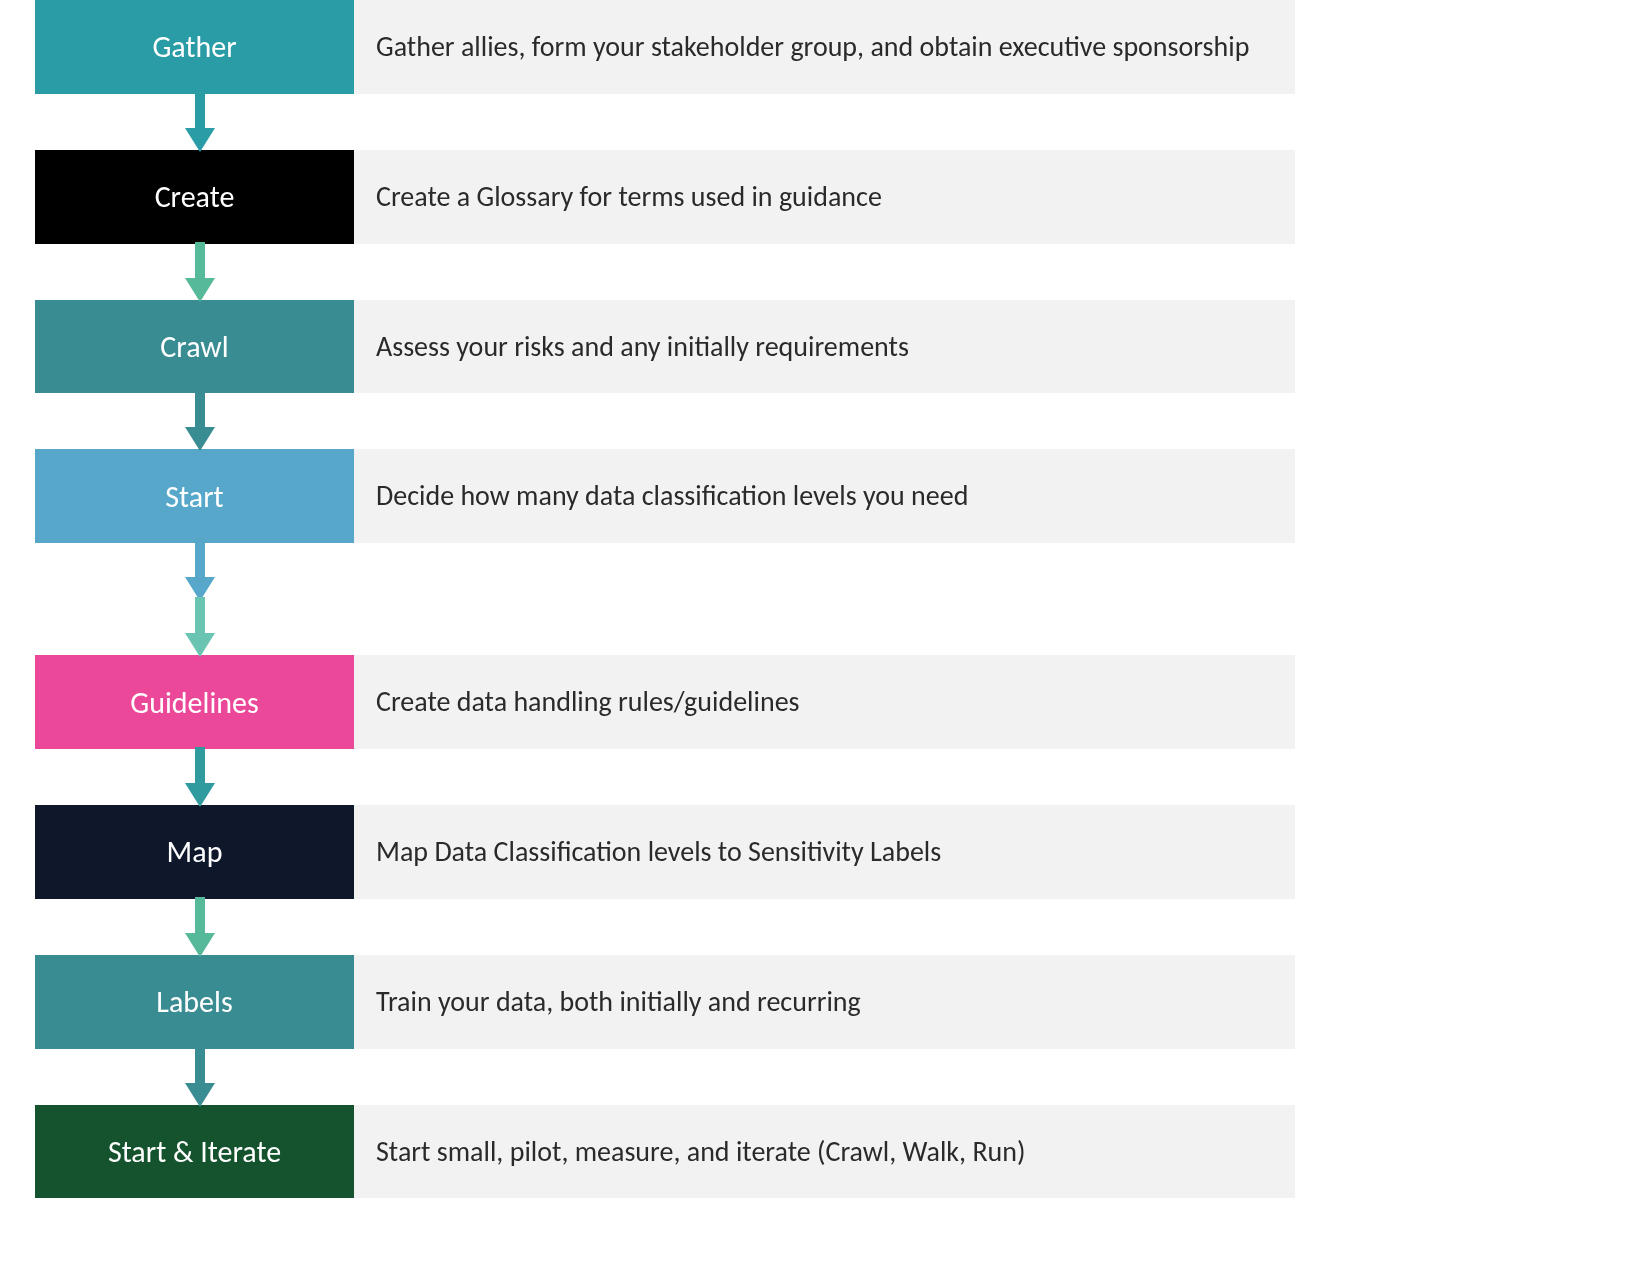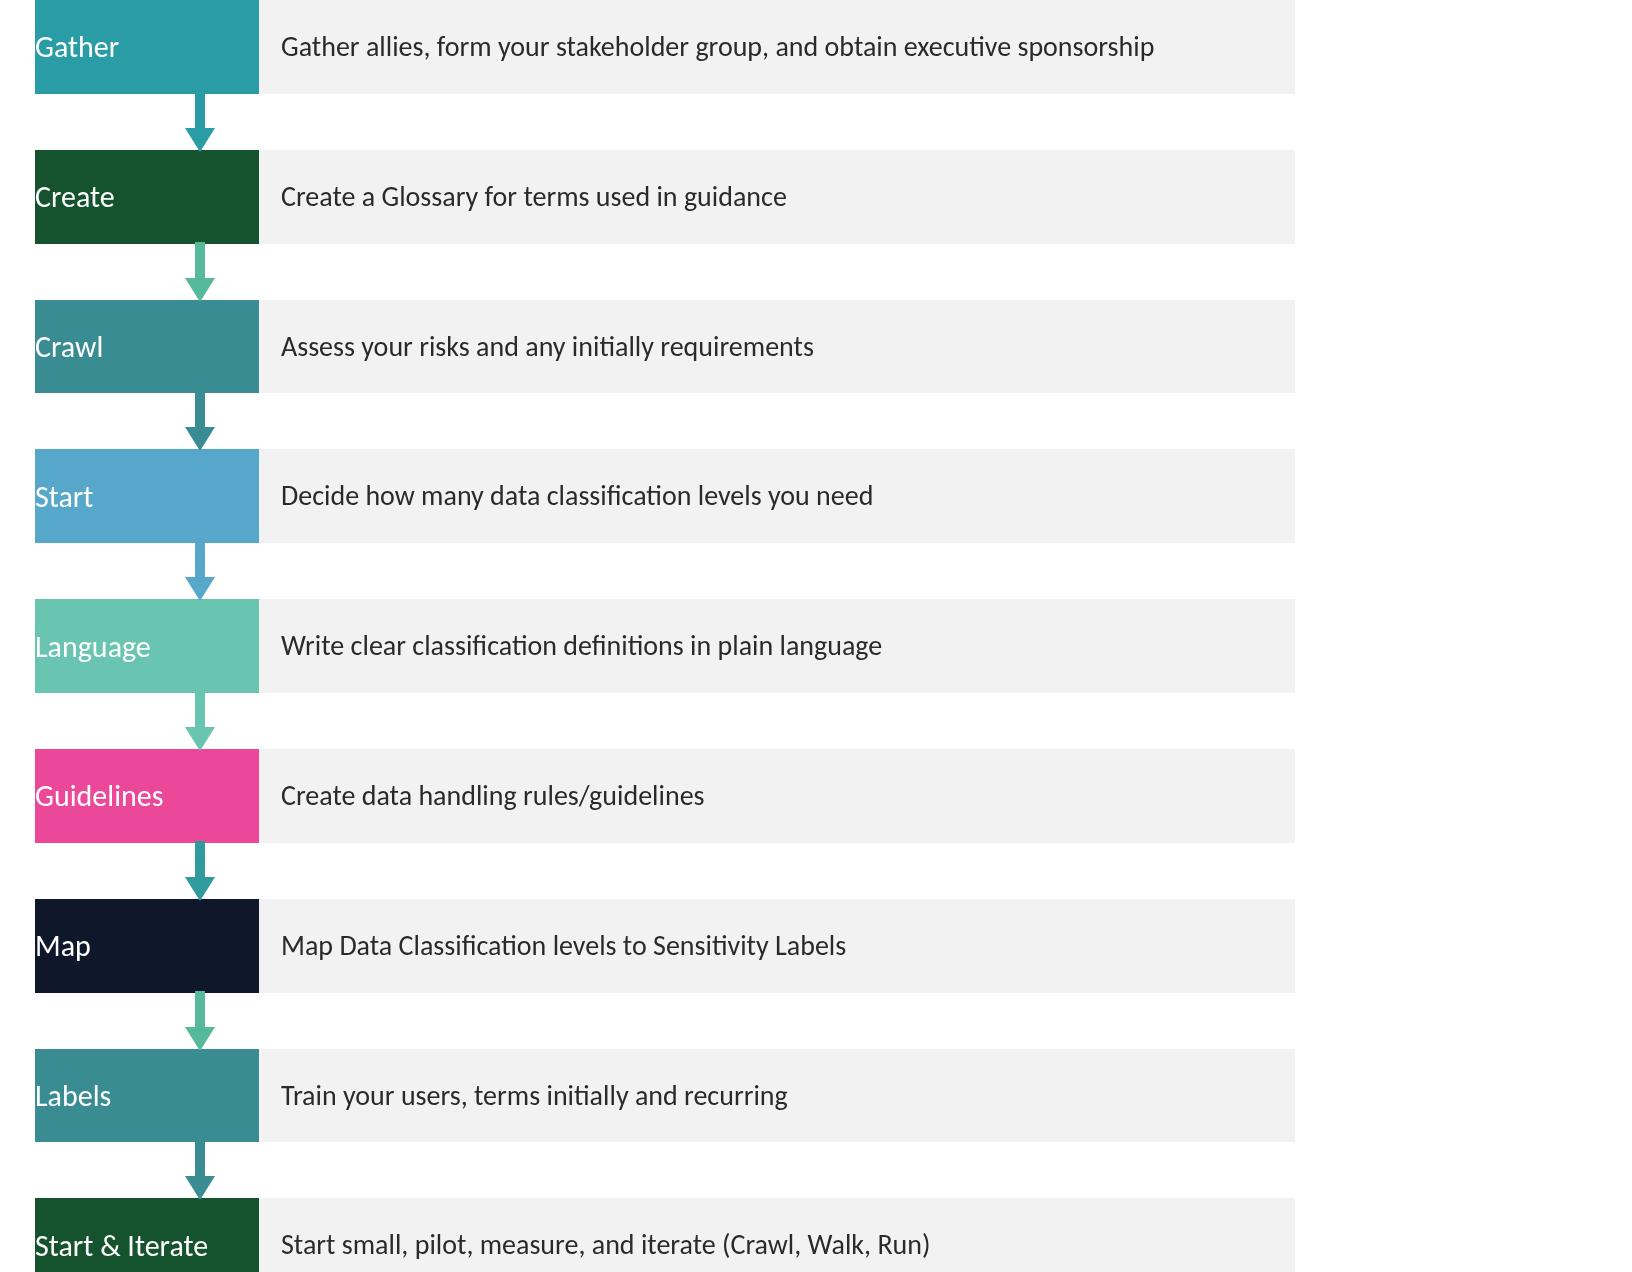--- a/index.html
+++ b/index.html
@@ -14,24 +14,24 @@
       width: 1260px;
       margin-left: 35px;
     }
     .row {
       display: flex;
       align-items: stretch;
       background: #f2f2f2;
       min-height: 72px;
     }
     .label-box {
-      width: 224px;
+      width: 319px;
       display: flex;
       align-items: center;
-      justify-content: flex-start;
+      justify-content: center;
       color: #ffffff;
       font-size: 30px;
       font-weight: 400;
       flex-shrink: 0;
     }
     .desc {
       flex: 1;
       display: flex;
       align-items: center;
       padding: 28px 22px;
@@ -65,21 +65,21 @@
   </div>
   <div class="arrow-row">
     <div class="arrow">
       <svg width="30" height="60">
           <path d="M10 0 H20 V36 H30 L15 60 L0 36 H10 Z" fill="#2a9ca6"></path>
         </svg>
     </div>
   </div>
 
   <div class="row">
-    <div class="label-box" style="background:#14532d">
+    <div class="label-box" style="background:#000000">
       <span>Create</span>
     </div>
     <div class="desc">Create a Glossary for terms used in guidance</div>
   </div>
   <div class="arrow-row">
     <div class="arrow">
       <svg width="30" height="60">
           <path d="M10 0 H20 V36 H30 L15 60 L0 36 H10 Z" fill="#56b99a"></path>
         </svg>
     </div>
@@ -106,26 +106,20 @@
     <div class="desc">Decide how many data classification levels you need</div>
   </div>
   <div class="arrow-row">
     <div class="arrow">
       <svg width="30" height="60">
           <path d="M10 0 H20 V36 H30 L15 60 L0 36 H10 Z" fill="#56a7c9"></path>
         </svg>
     </div>
   </div>
 
-  <div class="row">
-    <div class="label-box" style="background:#69c4b1">
-      <span>Language</span>
-    </div>
-    <div class="desc">Write clear classification definitions in plain language</div>
-  </div>
   <div class="arrow-row">
     <div class="arrow">
       <svg width="30" height="60">
           <path d="M10 0 H20 V36 H30 L15 60 L0 36 H10 Z" fill="#69c4b1"></path>
         </svg>
     </div>
   </div>
 
   <div class="row">
     <div class="label-box" style="background:#ec4899">
@@ -152,21 +146,21 @@
       <svg width="30" height="60">
           <path d="M10 0 H20 V36 H30 L15 60 L0 36 H10 Z" fill="#56b99a"></path>
         </svg>
     </div>
   </div>
 
   <div class="row">
     <div class="label-box" style="background:#3a8c93">
       <span>Labels</span>
     </div>
-    <div class="desc">Train your users, terms initially and recurring</div>
+    <div class="desc">Train your data, both initially and recurring</div>
   </div>
   <div class="arrow-row">
     <div class="arrow">
       <svg width="30" height="60">
           <path d="M10 0 H20 V36 H30 L15 60 L0 36 H10 Z" fill="#3a8c93"></path>
         </svg>
     </div>
   </div>
 
   <div class="row">

